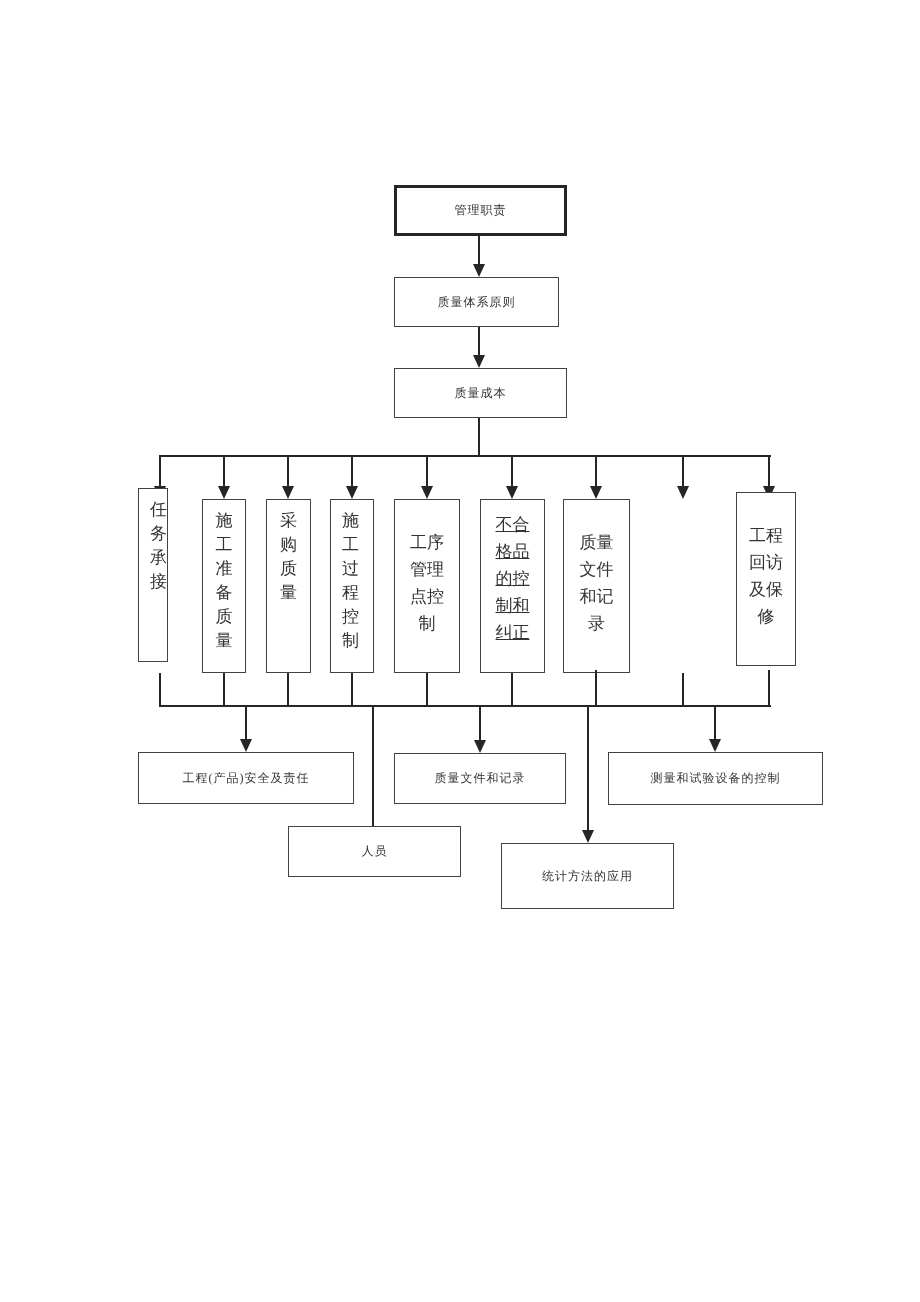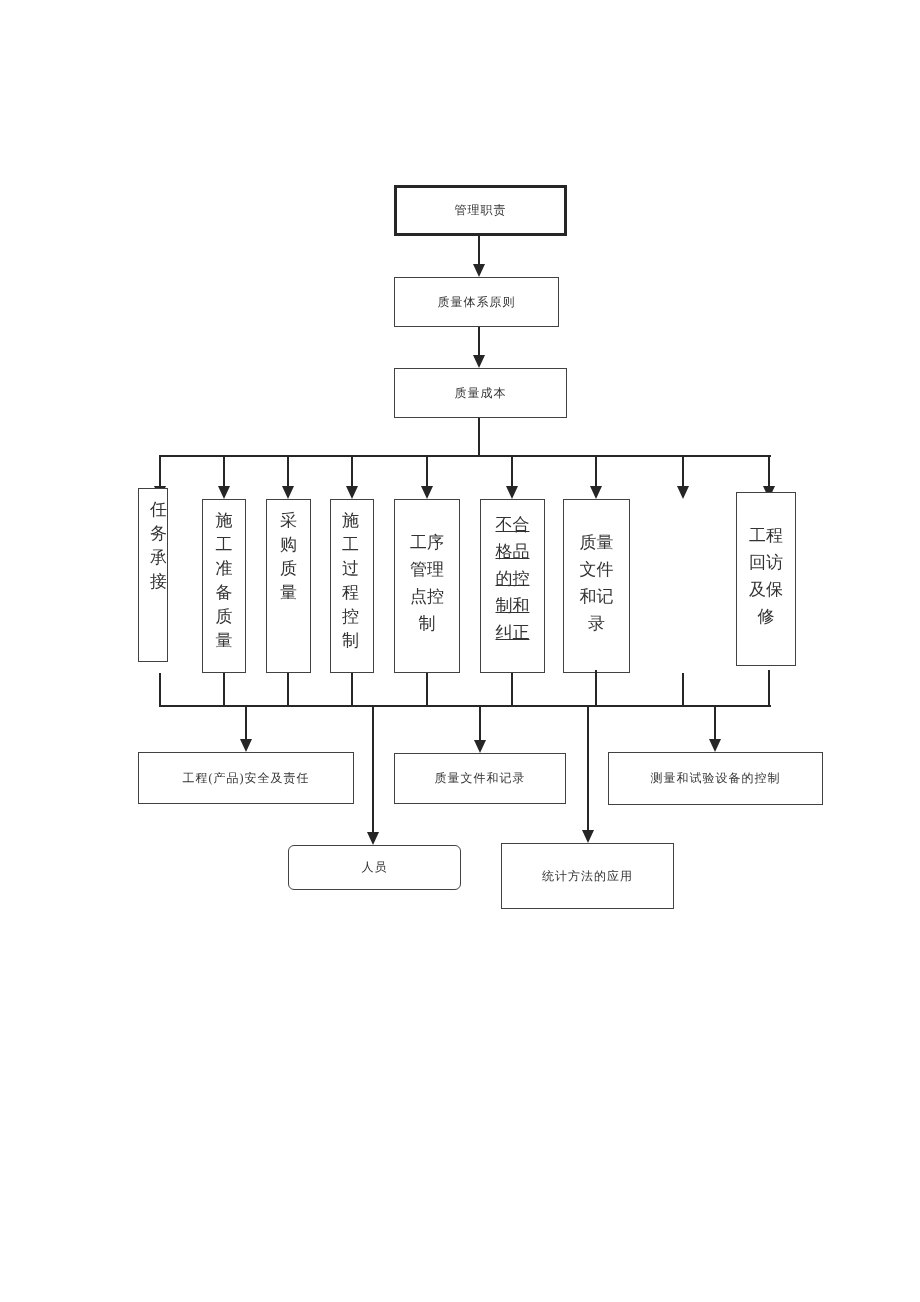--- a/index.html
+++ b/index.html
@@ -124,16 +124,16 @@
   <div class="ah" style="left:474px; top:740px;"></div>
   <div class="vl" style="left:587px; top:706px; height:124px;"></div>
   <div class="ah" style="left:582px; top:830px;"></div>
   <div class="vl" style="left:714px; top:706px; height:33px;"></div>
   <div class="ah" style="left:709px; top:739px;"></div>
 
   <div class="box hbox" style="left:138px; top:752px; width:216px; height:52px;">工程(产品)安全及责任</div>
   <div class="box hbox" style="left:394px; top:753px; width:172px; height:51px;">质量文件和记录</div>
   <div class="box hbox" style="left:608px; top:752px; width:215px; height:53px;">测量和试验设备的控制</div>
 
-  <div class="box hbox" style="left:288px; top:845px; width:173px; height:45px;border-radius:6px;">人员</div>
+  <div class="box hbox" style="left:288px; top:826px; width:173px; height:51px;">人员</div>
   <div class="box hbox" style="left:501px; top:843px; width:173px; height:66px;">统计方法的应用</div>
 
 </div>
 
 </body></html>

